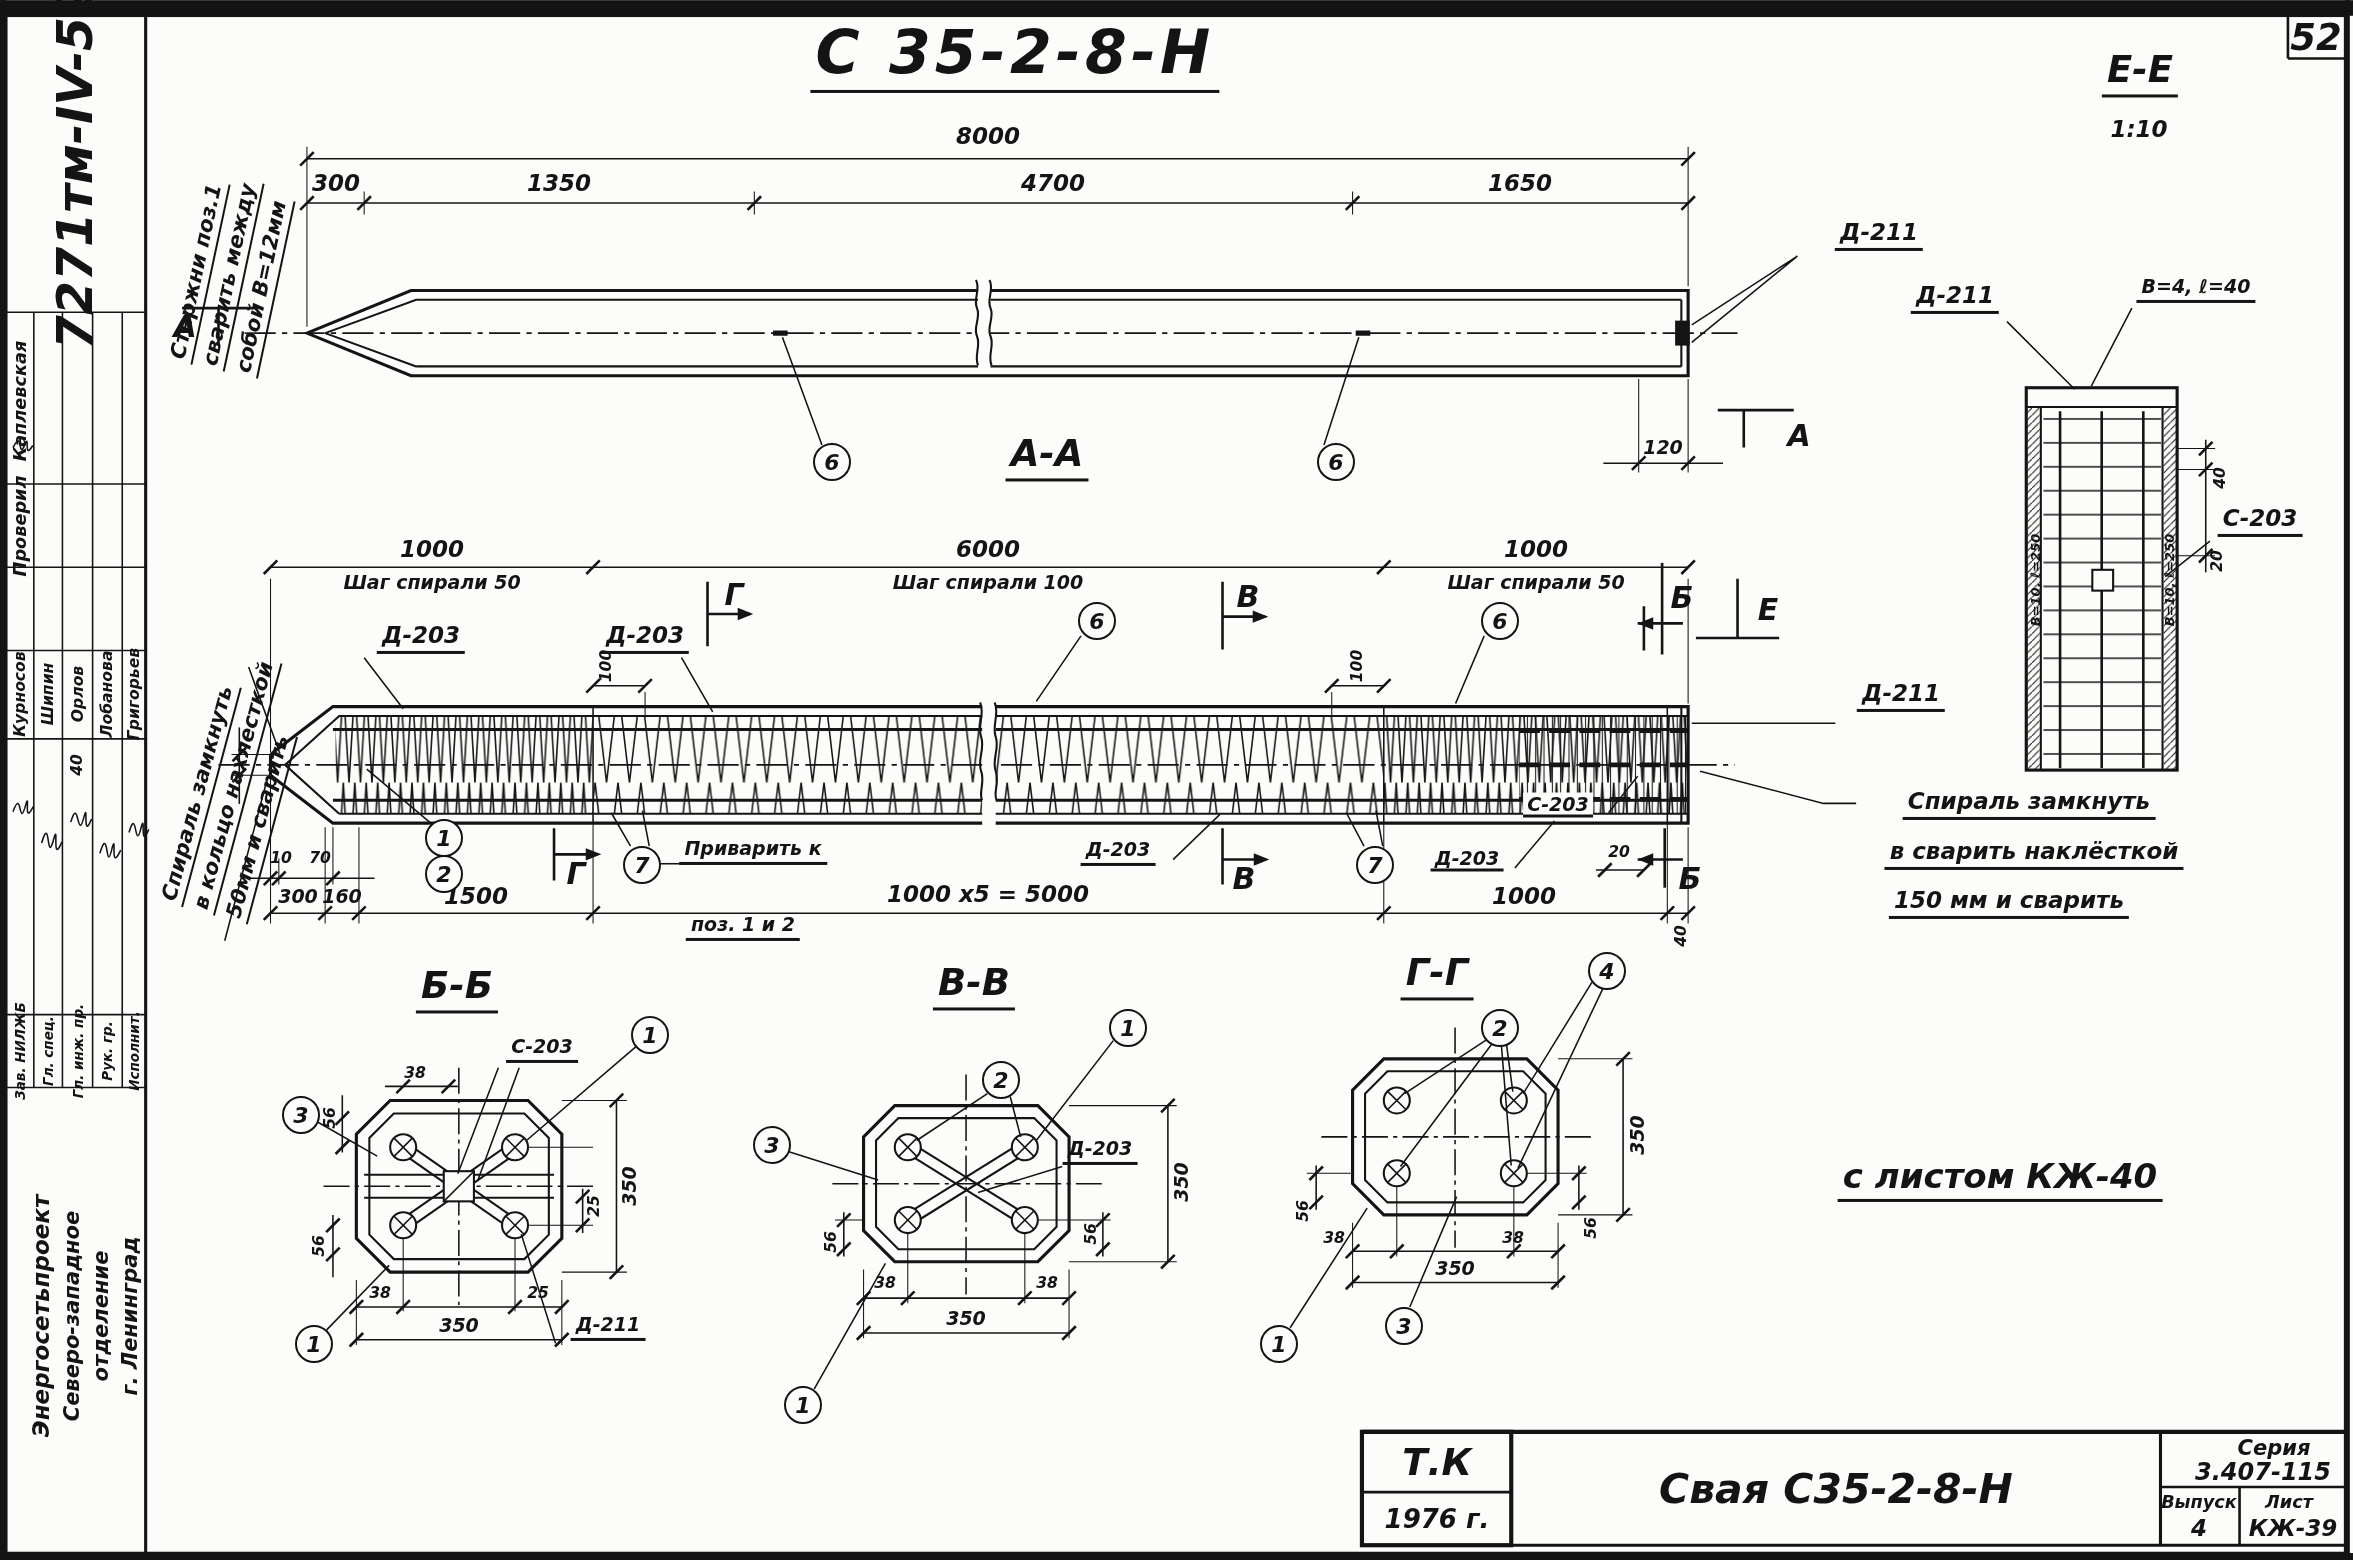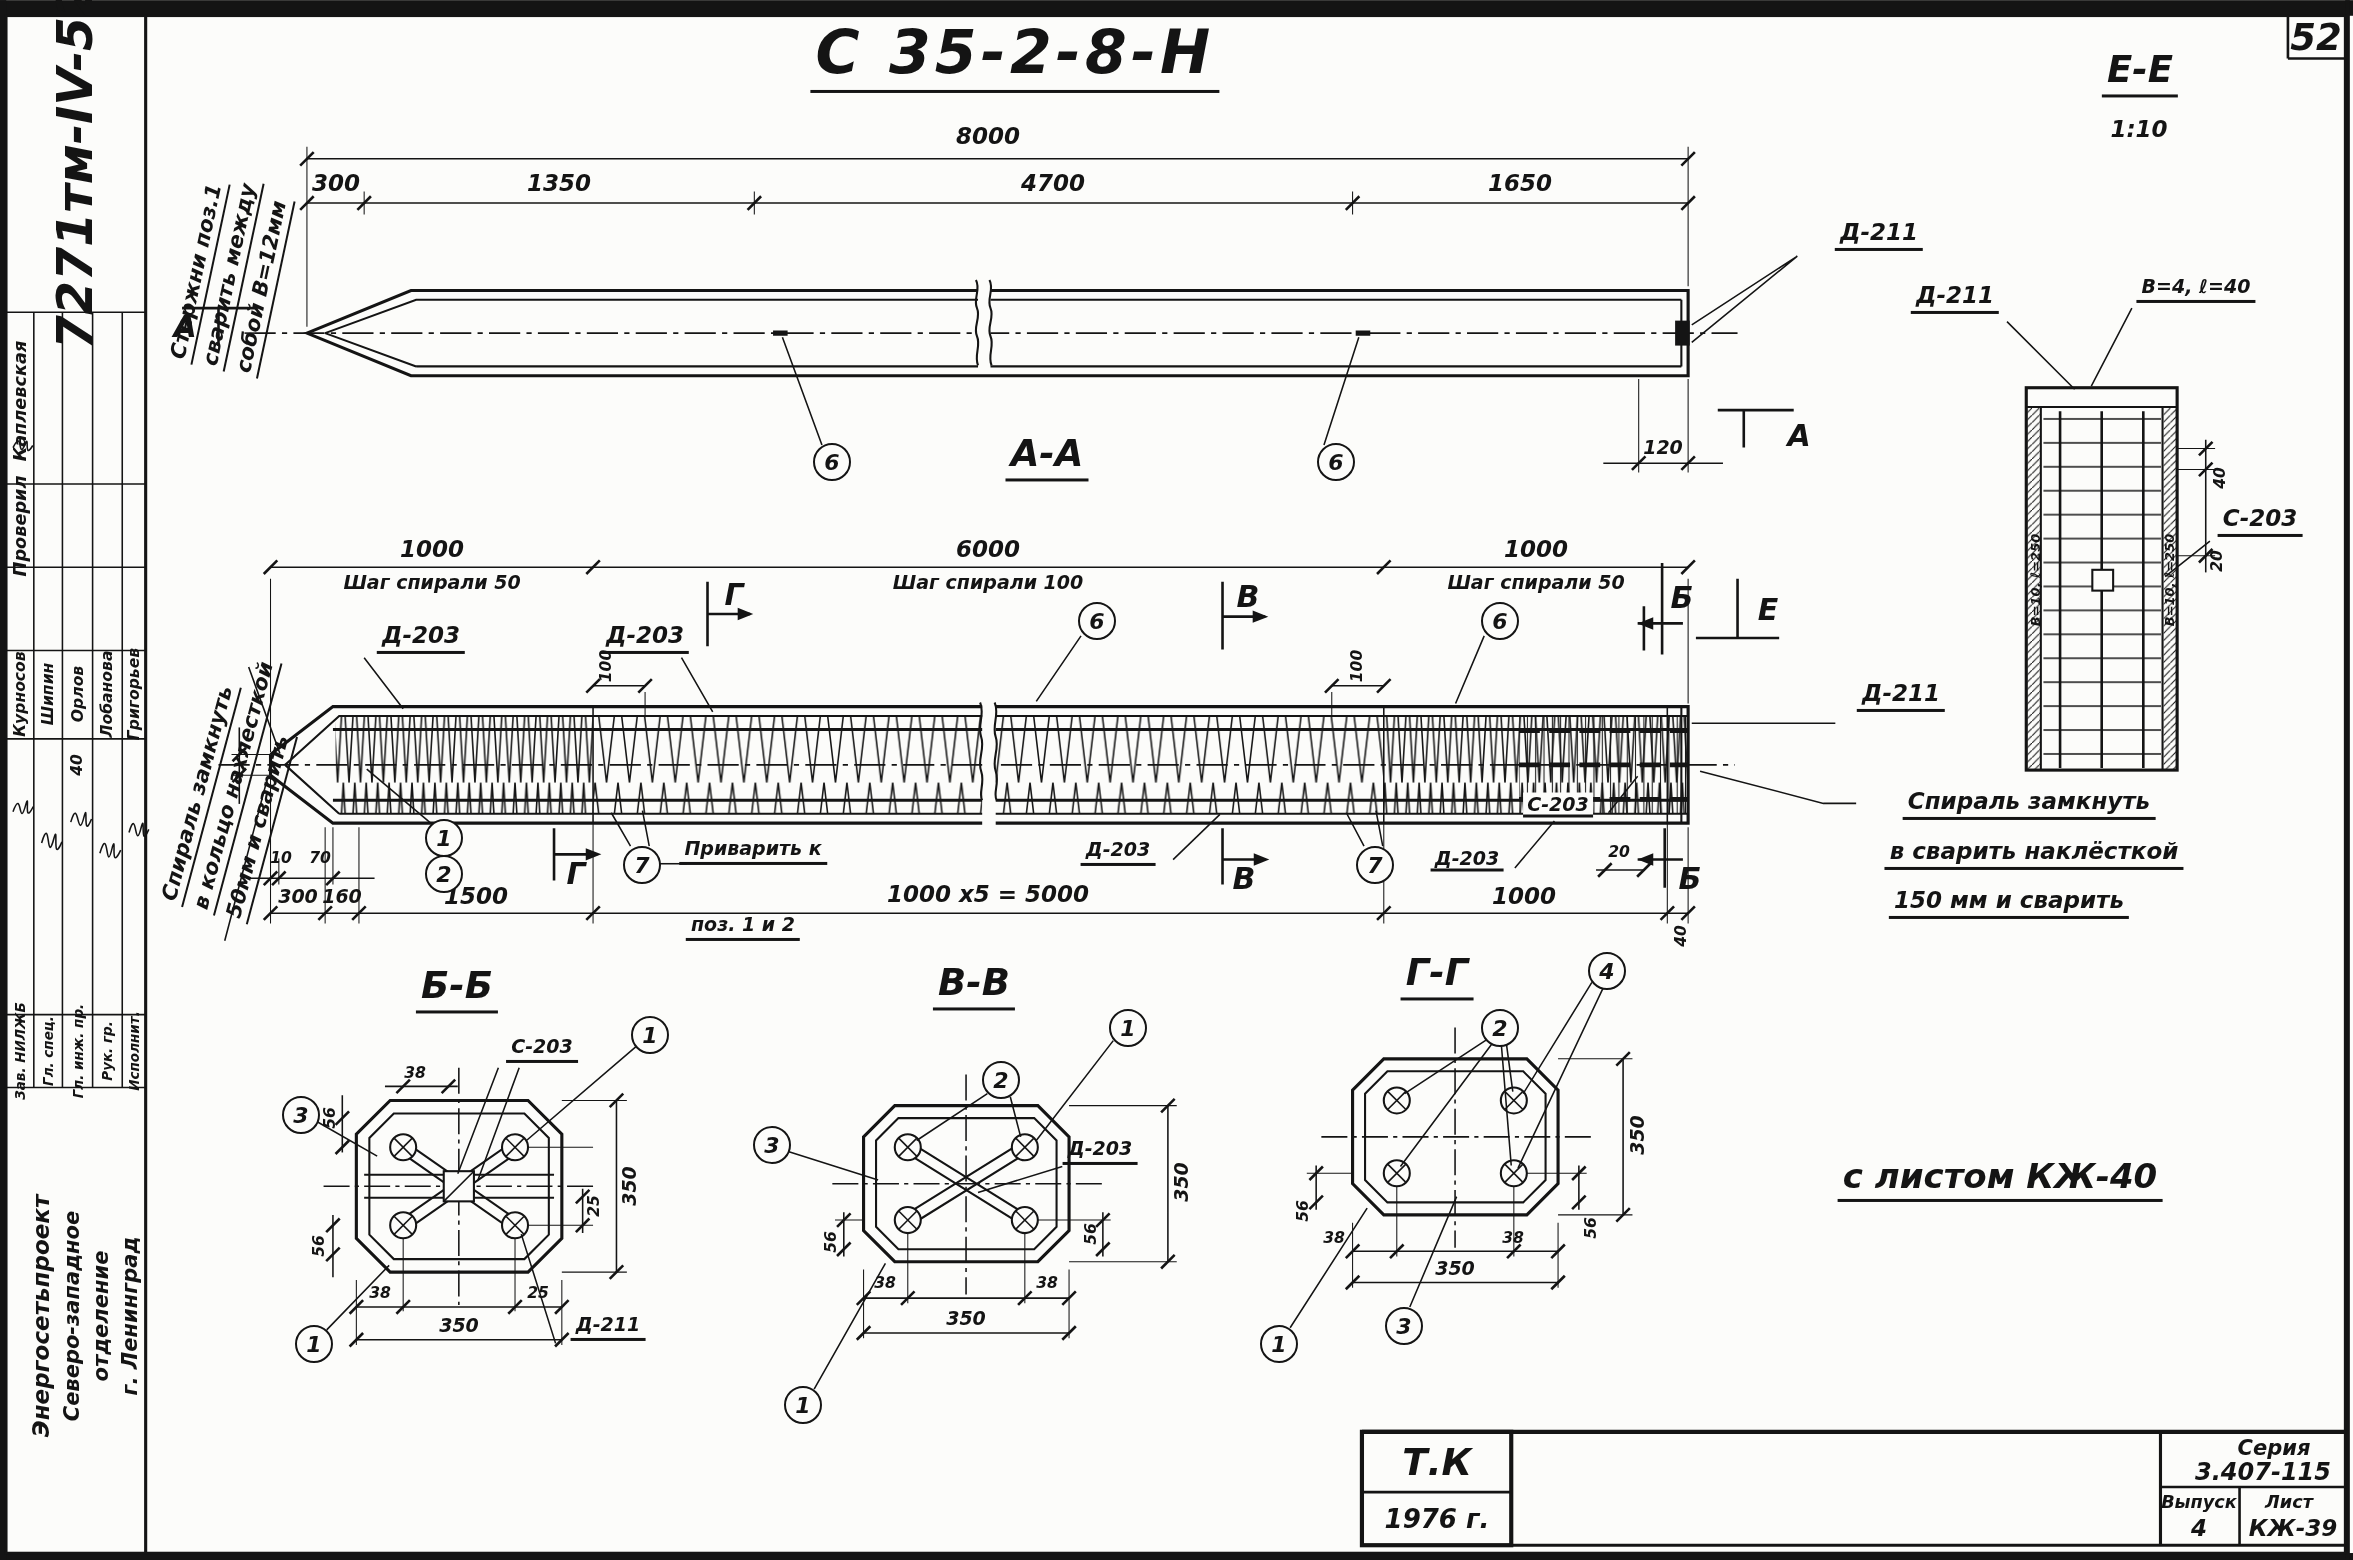--- a/index.html
+++ b/index.html
@@ -333,20 +333,21 @@
     <div>собой В=12мм</div>
   </div>
   <div class="rotblock" style="left:156px;top:900px;transform:rotate(-75deg);">
     <div>Спираль замкнуть</div>
     <div>в кольцо нахлесткой</div>
     <div>50мм и сварить</div>
   </div>
 
   <div class="tb" style="left:1437px;top:1462px;font-size:37px;">Т.К</div>
   <div class="tb" style="left:1437px;top:1519px;font-size:26px;">1976 г.</div>
+  <div class="tb" style="left:1836px;top:1489px;font-size:41px;">Свая С35-2-8-Н</div>
   <div class="tb" style="left:2274px;top:1448px;font-size:21px;">Серия</div>
   <div class="tb" style="left:2263px;top:1472px;font-size:24px;">3.407-115</div>
   <div class="tb" style="left:2199px;top:1502px;font-size:17.7px;">Выпуск</div>
   <div class="tb" style="left:2199px;top:1528px;font-size:23px;">4</div>
   <div class="tb" style="left:2289px;top:1502px;font-size:17.7px;">Лист</div>
   <div class="tb" style="left:2293px;top:1528px;font-size:23px;">КЖ-39</div>
 
 <div class="lbl huge und" style="left: 1015px; top: 55px;">С 35-2-8-Н</div>
     <div class="lbl big" style="left: 2316px; top: 37px;">52</div>
     <div class="lbl" style="left: 988px; top: 136px;">8000</div>

